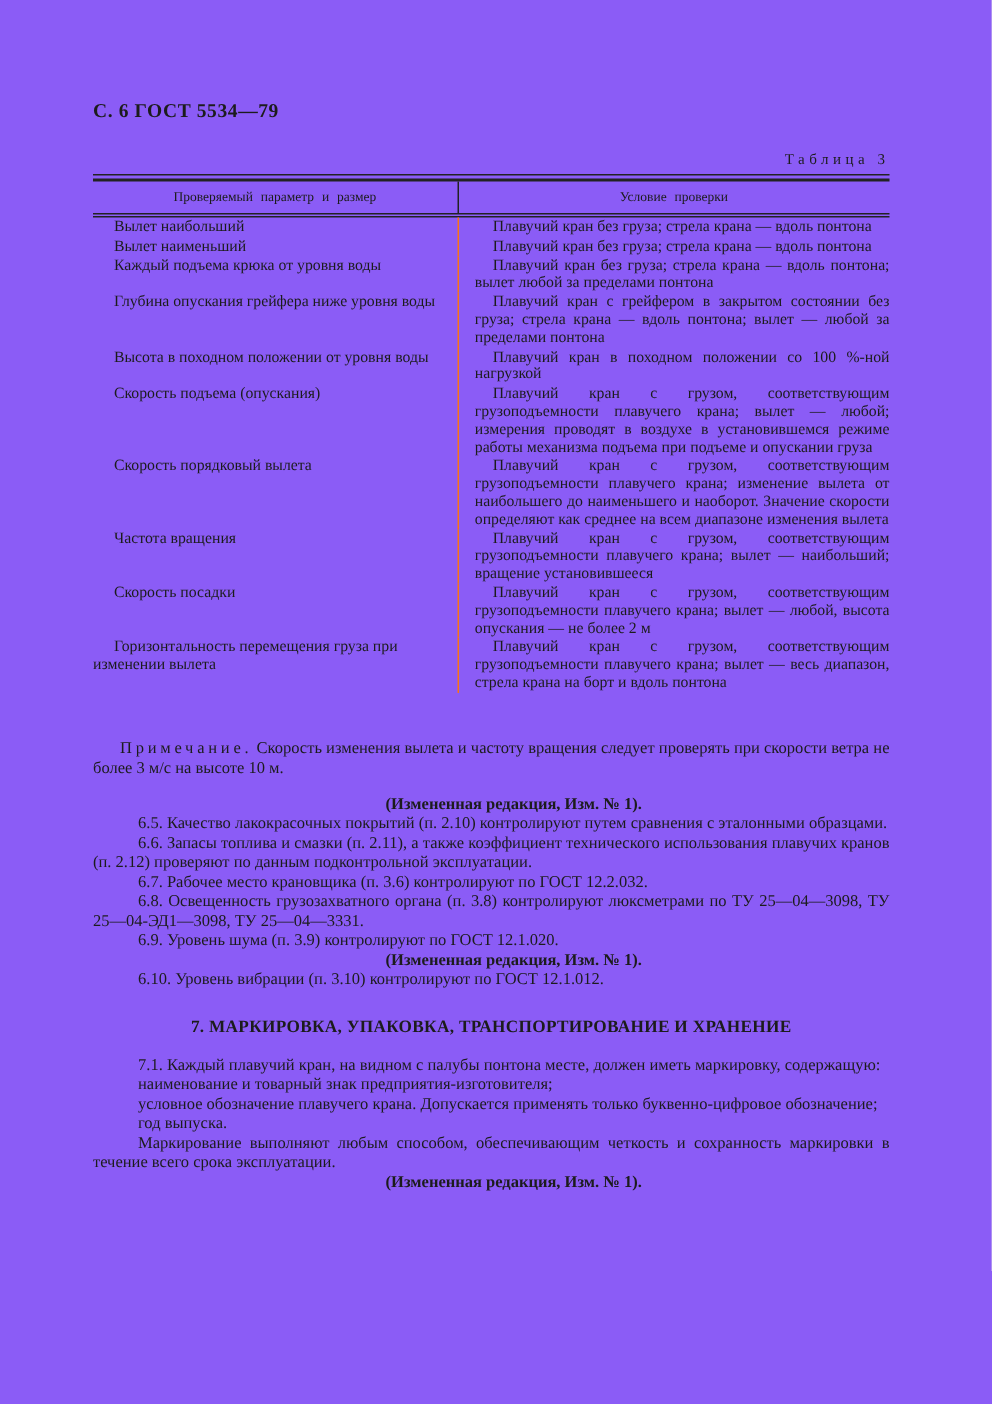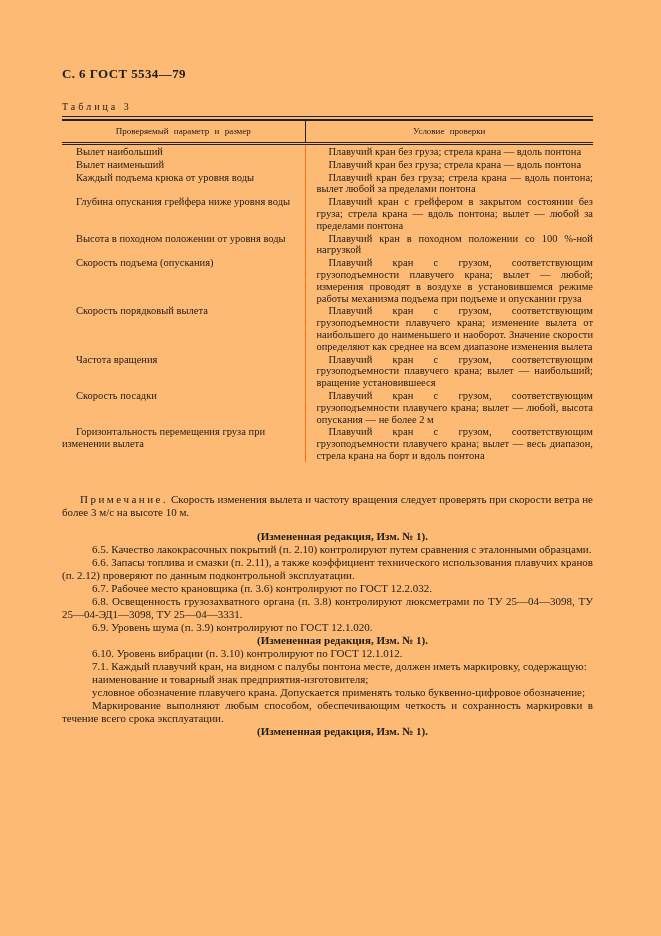--- a/index.html
+++ b/index.html
@@ -3,31 +3,32 @@
 <meta charset="utf-8">
 <style>
   html,body{margin:0;padding:0;}
   body{
     background:#e9e9e7;
     font-family:"Liberation Serif","DejaVu Serif",serif;
   }
   .page{
     position:relative;
     width:661px;height:936px;
-    background:#fdba74;
+    background:#8b5cf6;
     color:#1c1c1c;
     overflow:hidden;
     box-sizing:border-box;
     padding:66px 68px 0 62px;
   }
   .doc-header{
     font-size:13px;font-weight:bold;letter-spacing:.4px;
   }
   .table-caption{
     margin-top:19px;margin-bottom:4px;
+    text-align:right;
     font-size:10px;letter-spacing:3px;
   }
   .rule-thin{border-top:1px solid #222;height:2px;}
   .rule-thick{border-top:2px solid #222;}
   table.params{
     width:100%;
     border-collapse:collapse;
     table-layout:fixed;
   }
   table.params th,table.params td{
@@ -194,20 +195,22 @@
 
   <p class="para bold">(Измененная редакция, Изм. № 1).</p>
   <p class="para">6.5. Качество лакокрасочных покрытий (п. 2.10) контролируют путем сравнения с эталонными образцами.</p>
   <p class="para">6.6. Запасы топлива и смазки (п. 2.11), а также коэффициент технического использования плавучих кранов (п. 2.12) проверяют по данным подконтрольной эксплуатации.</p>
   <p class="para">6.7. Рабочее место крановщика (п. 3.6) контролируют по ГОСТ 12.2.032.</p>
   <p class="para">6.8. Освещенность грузозахватного органа (п. 3.8) контролируют люксметрами по ТУ 25—04—3098, ТУ 25—04-ЭД1—3098, ТУ 25—04—3331.</p>
   <p class="para">6.9. Уровень шума (п. 3.9) контролируют по ГОСТ 12.1.020.</p>
   <p class="para bold">(Измененная редакция, Изм. № 1).</p>
   <p class="para">6.10. Уровень вибрации (п. 3.10) контролируют по ГОСТ 12.1.012.</p>
 
+  <div class="sec7-heading">7. МАРКИРОВКА, УПАКОВКА, ТРАНСПОРТИРОВАНИЕ И ХРАНЕНИЕ</div>
 
   <p class="para">7.1. Каждый плавучий кран, на видном с палубы понтона месте, должен иметь маркировку, содержащую:</p>
   <p class="para">наименование и товарный знак предприятия-изготовителя;</p>
   <p class="para">условное обозначение плавучего крана. Допускается применять только буквенно-цифровое обозначение;</p>
+  <p class="para">год выпуска.</p>
   <p class="para">Маркирование выполняют любым способом, обеспечивающим четкость и сохранность маркировки в течение всего срока эксплуатации.</p>
   <p class="para bold">(Измененная редакция, Изм. № 1).</p>
 
 </div>
 
 </body></html>

